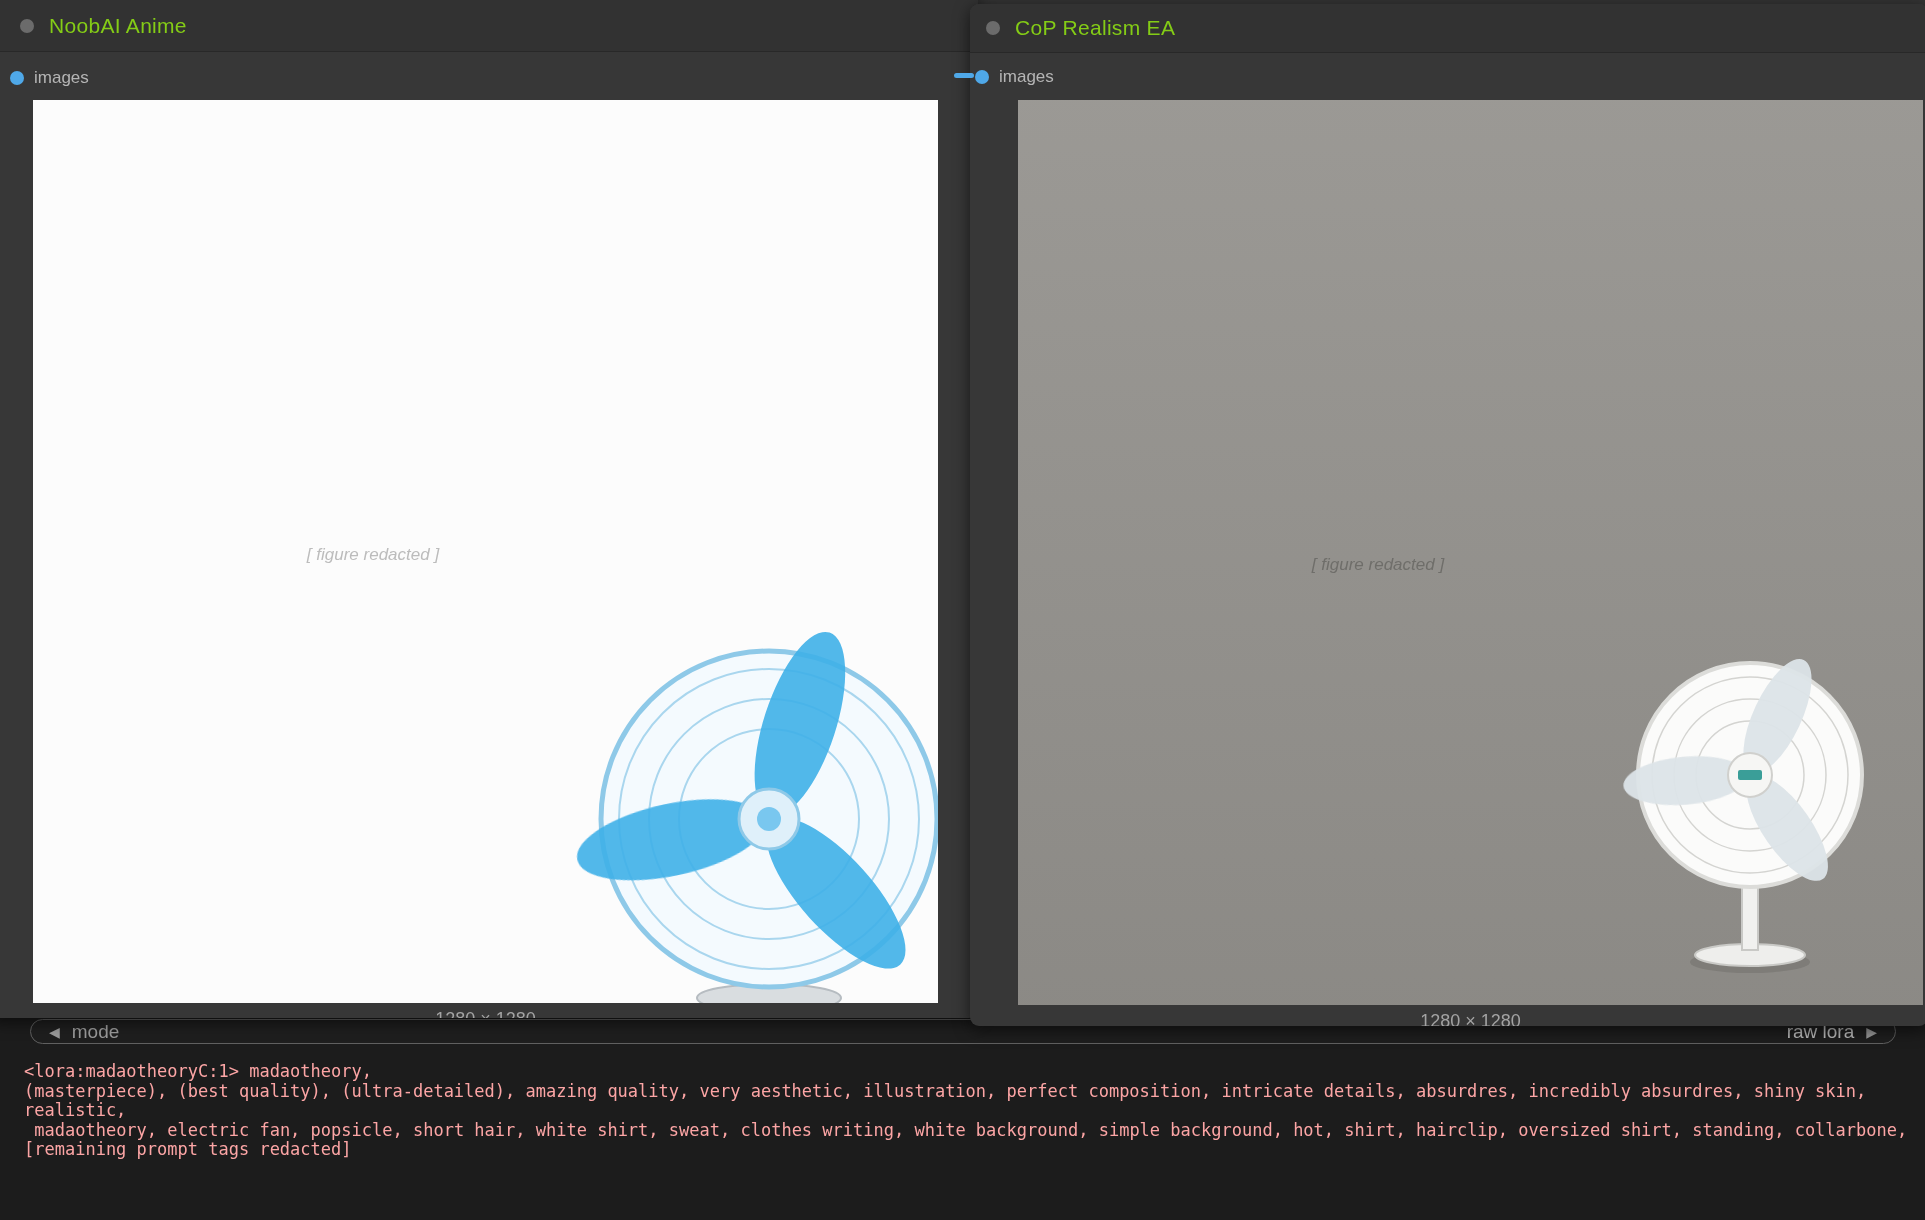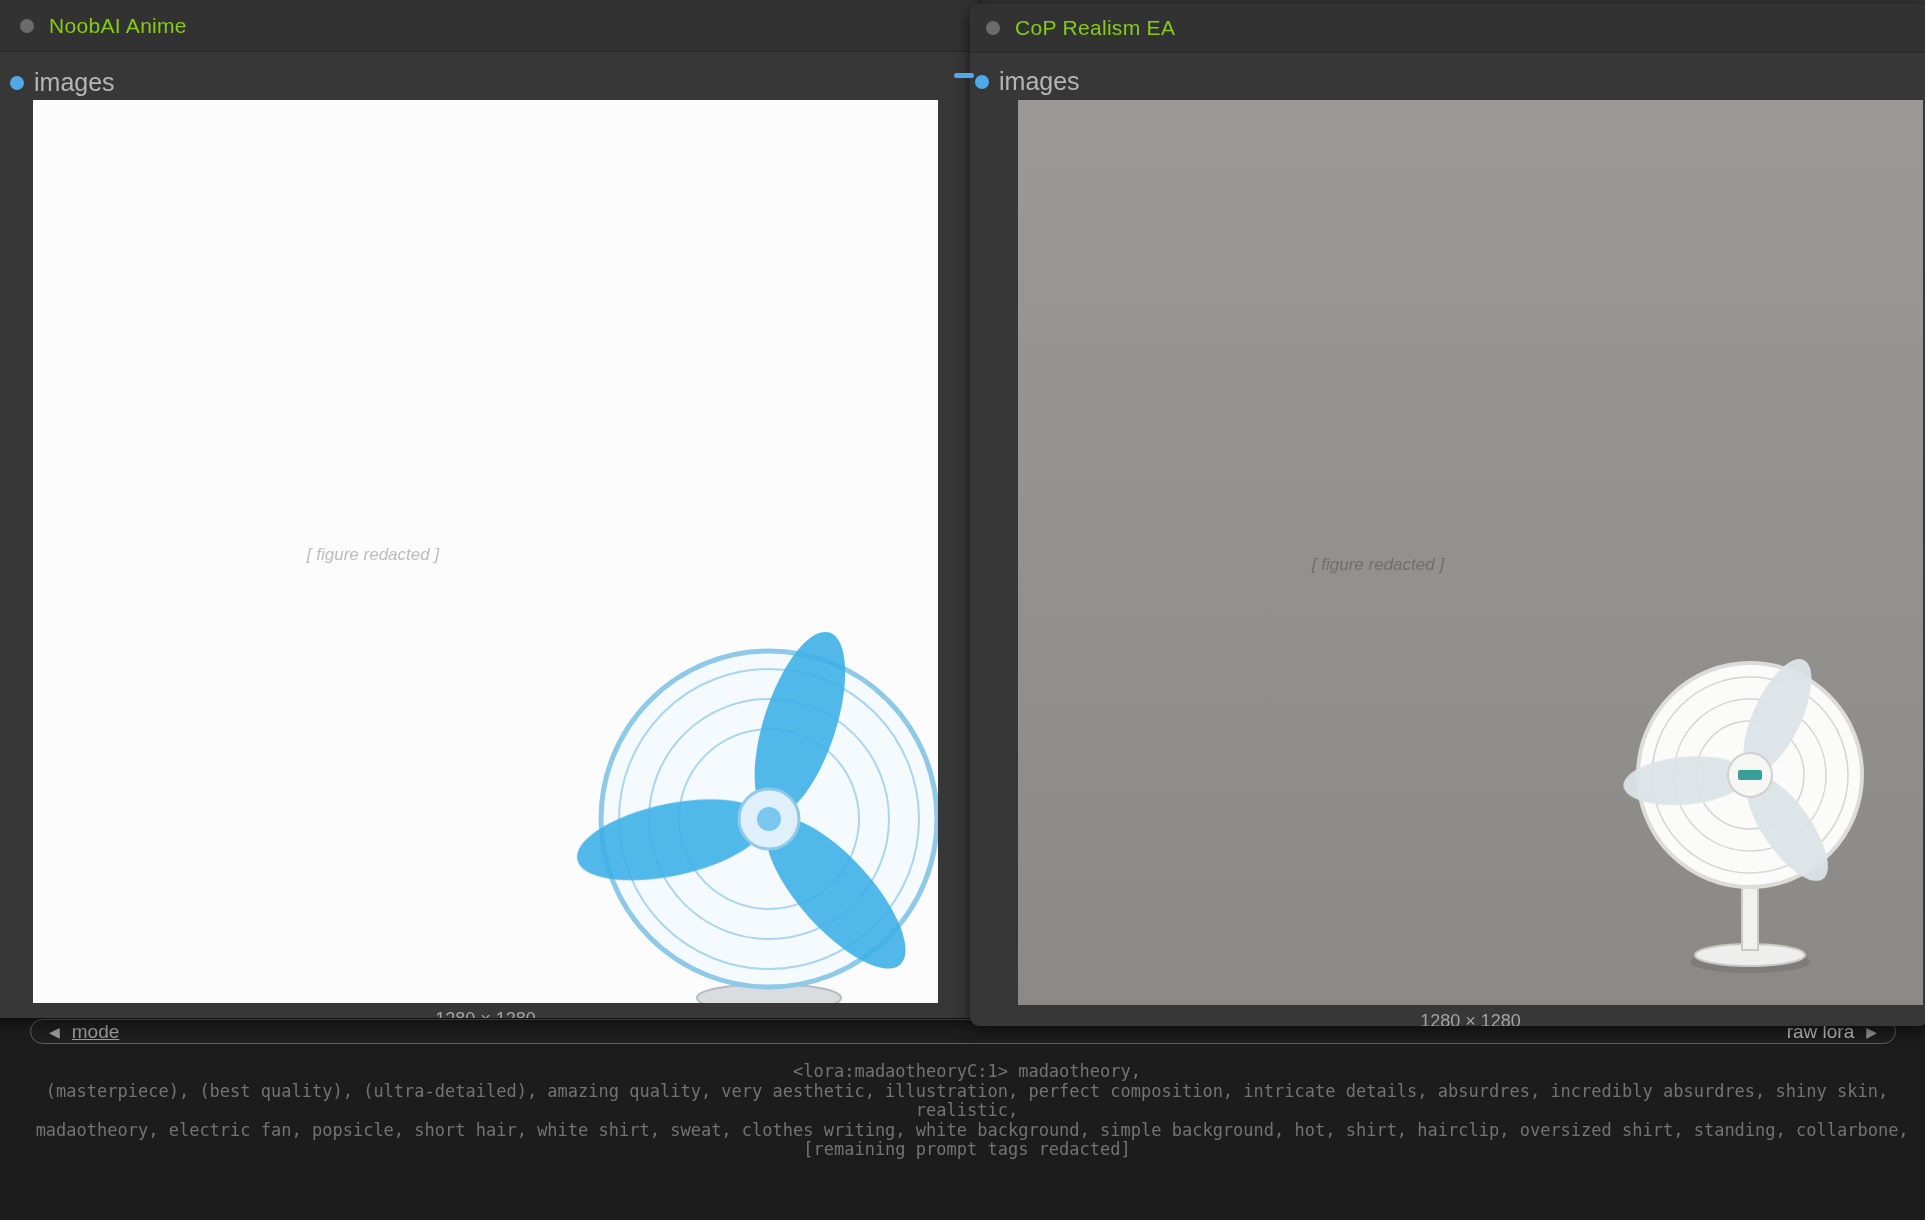--- a/index.html
+++ b/index.html
@@ -19,34 +19,33 @@
   .widget-pill {
     position:absolute; left:30px; top:1019px; width:1866px; height:25px;
     background:#1e1e1e;
     border:1px solid #606060;
     border-radius:13px;
     display:flex; align-items:center; justify-content:space-between;
     padding:0 18px;
     z-index:1;
     cursor:pointer;
   }
-  .widget-pill .wname  { color:#9a9a9a; font-size:19px;text-decoration:underline; }
+  .widget-pill .wname  { color:#9a9a9a; font-size:19px; }
   .widget-pill .wvalue { color:#bdbdbd; font-size:19px; }
   .widget-pill .warrow { color:#9a9a9a; font-size:14px; }
   .pill-left, .pill-right { display:flex; align-items:center; gap:12px; }
 
   .prompt-text {
     position:absolute; left:24px; top:1062px; width:1886px; height:152px;
-    color:#737373;
+    color:#fca5a5;
     font-family:"DejaVu Sans Mono","Liberation Mono",monospace;
     font-size:17px; line-height:19.5px;
     white-space:pre-wrap;
     overflow:hidden;
     z-index:1;
-    text-align:center;
   }
 
   
   .node-panel {
     position:absolute;
     background:#373737;
     border-radius:9px;
     box-shadow:0 4px 16px rgba(0,0,0,0.6);
     z-index:2;
     overflow:hidden;
@@ -62,21 +61,21 @@
   #panel-1 .node-header { height:60px; padding:8px 0 0 32px; }
   #panel-2 .node-header { height:49px; padding:0 0 0 16px; }
 
   .collapse-dot { width:14px; height:14px; flex:0 0 14px; }
   .node-title { color:#84cc16; font-size:21px; letter-spacing:.3px; }
 
   .port-row { display:flex; align-items:center; gap:10px; }
   #panel-1 .port-row { margin:16px 0 0 22px; }
   #panel-2 .port-row { margin:14px 0 0 5px;  }
   .port-dot { width:14px; height:14px; flex:0 0 14px; }
-  .port-label { color:#b5b5b5; font-size:25px; }
+  .port-label { color:#b5b5b5; font-size:17px; }
 
   .image-widget { position:absolute; cursor:pointer; }
   #panel-1 .image-widget { left:45px; top:108px; width:905px; height:903px; }
   #panel-2 .image-widget { left:48px; top:96px;  width:905px; height:905px; }
   .image-widget svg { display:block; width:100%; height:100%; }
 
   .image-caption {
     position:absolute; text-align:center;
     color:#a3a3a3; font-size:18px;
   }

